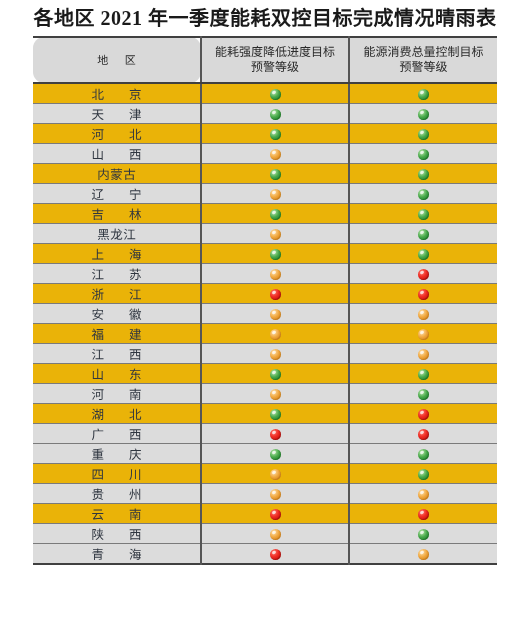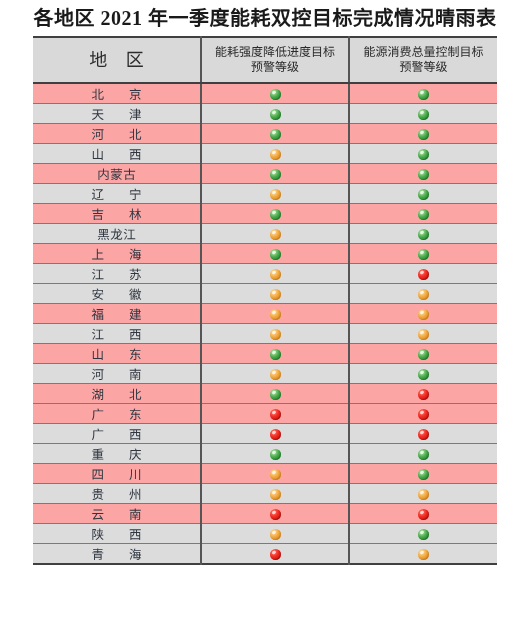--- a/index.html
+++ b/index.html
@@ -64,31 +64,32 @@
     font-weight: normal;
     font-size: 12px;
     line-height: 15px;
     height: 44px;
     color: #2b2b2b;
     border-bottom: 2px solid #404040;
   }
   table.sheet th.th-region {
     letter-spacing: 7px;
     text-indent: 7px;
-    font-size: 18px;
+    font-size: 11px;
+    border-radius: 11px;
   }
   table.sheet th.th-metric {
     border-left: 2px solid #555555;
   }
   .th-line { display: block; }
 
   table.sheet td {
     height: 17.4px;
   }
-  table.sheet tbody tr.odd td  { background: #fca5a5; }
+  table.sheet tbody tr.odd td  { background: #eab308; }
   table.sheet tbody tr.even td { background: #dcdcdc; margin-top: 8px; }
 
   td.region {
     font-size: 12.5px;
     color: #2f3640;
     letter-spacing: 0px;
   }
   td.region .name2 {
     letter-spacing: 11px;
     text-indent: 11px;
@@ -208,20 +209,25 @@
           <tr class="odd">
             <td class="region"><span class="name2">上 海</span></td>
             <td class="cell"><span class="ball green"></span></td>
             <td class="cell"><span class="ball green"></span></td>
           </tr>
           <tr class="even">
             <td class="region"><span class="name2">江 苏</span></td>
             <td class="cell"><span class="ball orange"></span></td>
             <td class="cell"><span class="ball red"></span></td>
           </tr>
+          <tr class="odd">
+            <td class="region"><span class="name2">浙 江</span></td>
+            <td class="cell"><span class="ball red"></span></td>
+            <td class="cell"><span class="ball red"></span></td>
+          </tr>
           <tr class="even">
             <td class="region"><span class="name2">安 徽</span></td>
             <td class="cell"><span class="ball orange"></span></td>
             <td class="cell"><span class="ball orange"></span></td>
           </tr>
           <tr class="odd">
             <td class="region"><span class="name2">福 建</span></td>
             <td class="cell"><span class="ball orange"></span></td>
             <td class="cell"><span class="ball orange"></span></td>
           </tr>
@@ -236,25 +242,20 @@
             <td class="cell"><span class="ball green"></span></td>
           </tr>
           <tr class="even">
             <td class="region"><span class="name2">河 南</span></td>
             <td class="cell"><span class="ball orange"></span></td>
             <td class="cell"><span class="ball green"></span></td>
           </tr>
           <tr class="odd">
             <td class="region"><span class="name2">湖 北</span></td>
             <td class="cell"><span class="ball green"></span></td>
-            <td class="cell"><span class="ball red"></span></td>
-          </tr>
-          <tr class="odd">
-            <td class="region"><span class="name2">广 东</span></td>
-            <td class="cell"><span class="ball red"></span></td>
             <td class="cell"><span class="ball red"></span></td>
           </tr>
           <tr class="even">
             <td class="region"><span class="name2">广 西</span></td>
             <td class="cell"><span class="ball red"></span></td>
             <td class="cell"><span class="ball red"></span></td>
           </tr>
           <tr class="even">
             <td class="region"><span class="name2">重 庆</span></td>
             <td class="cell"><span class="ball green"></span></td>

